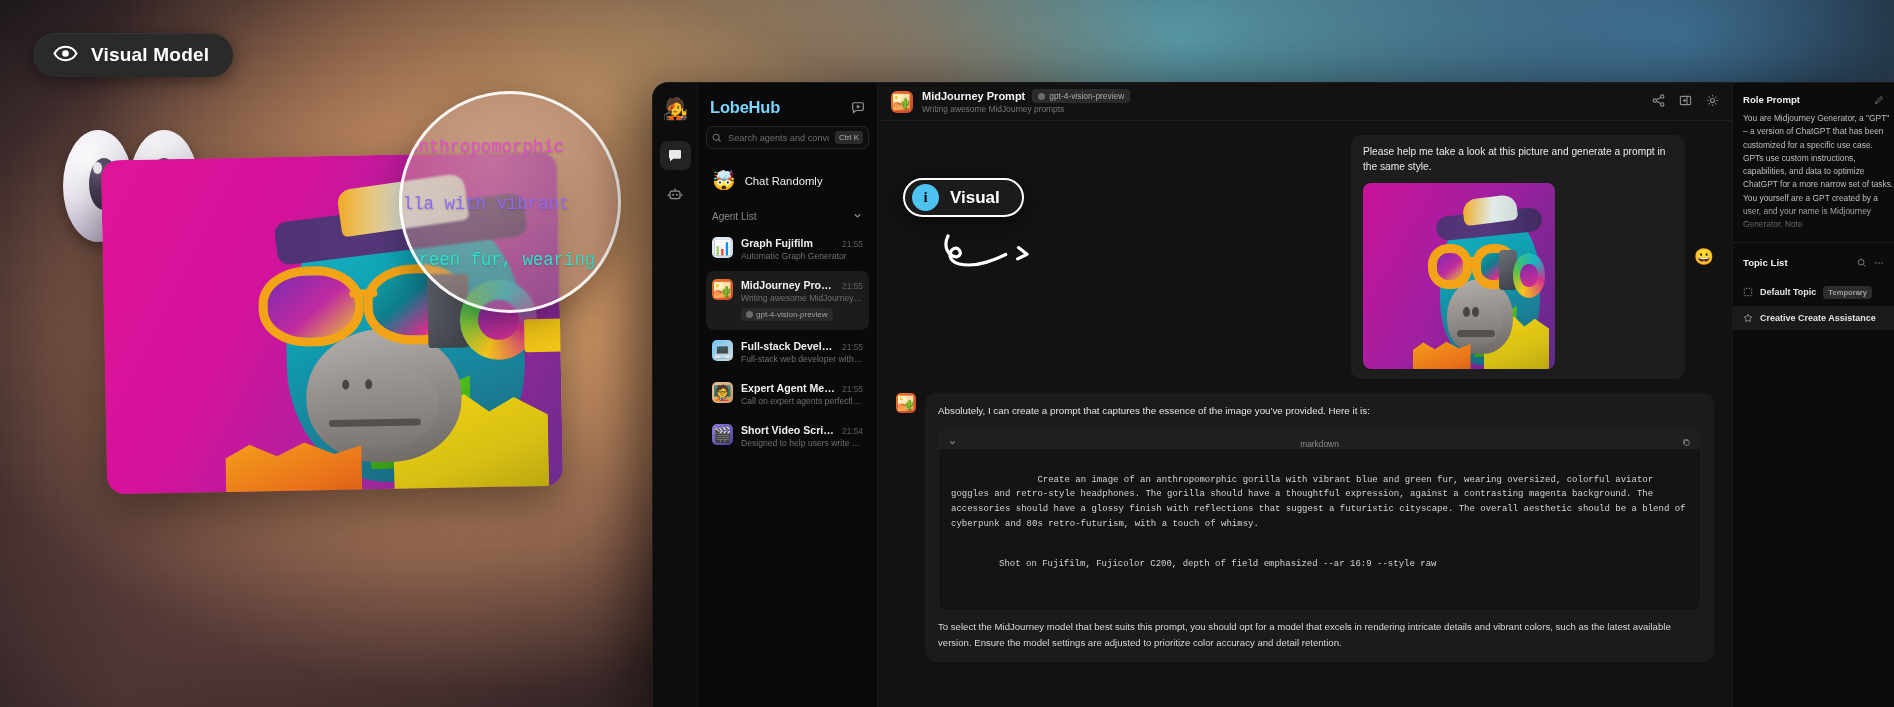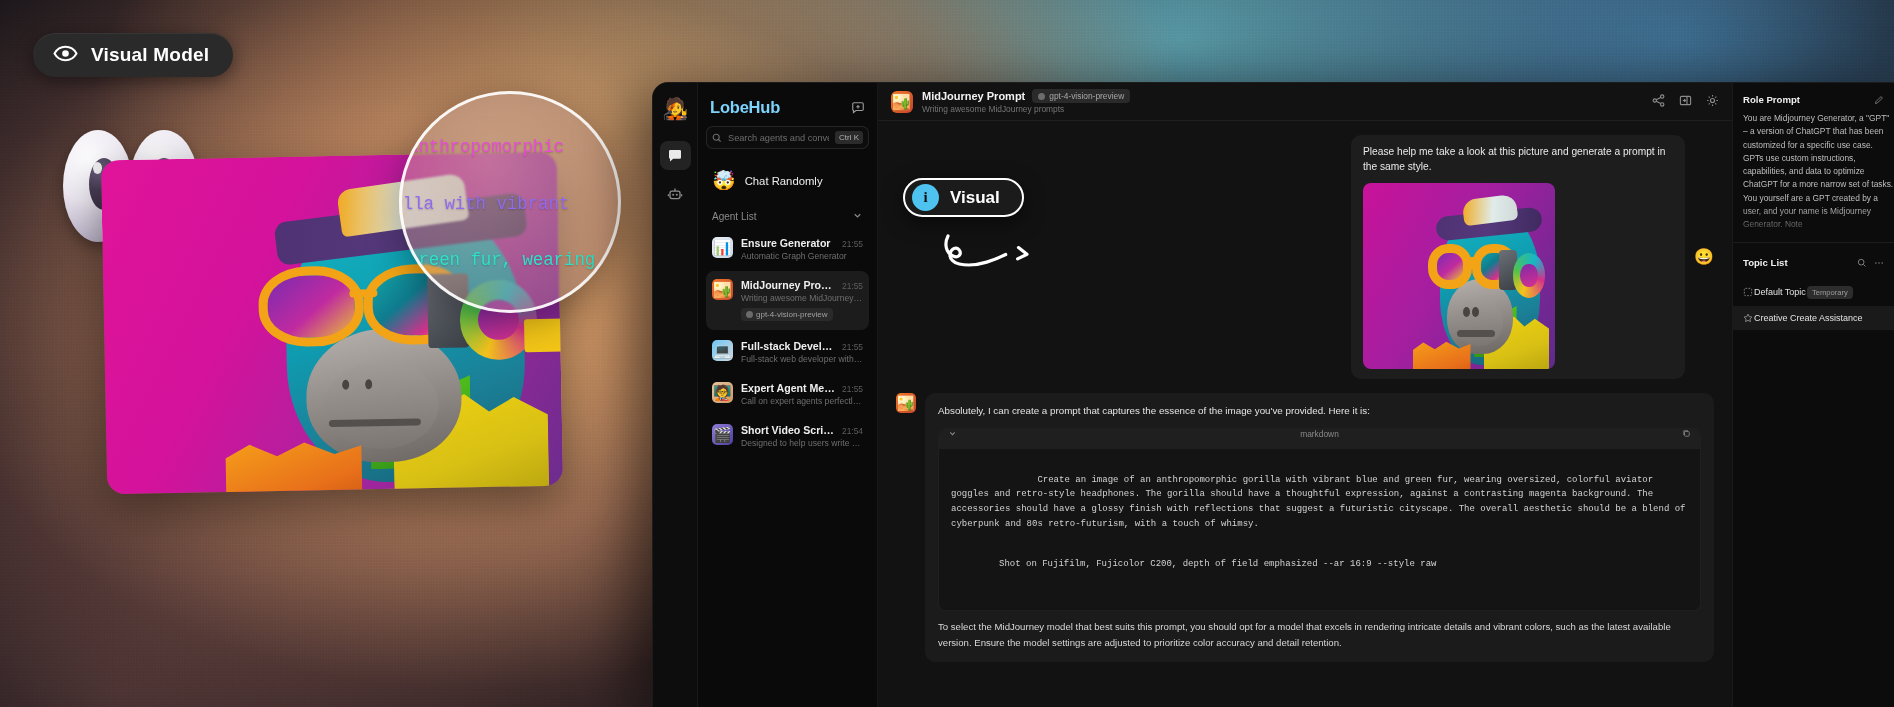--- a/index.html
+++ b/index.html
@@ -191,39 +191,39 @@
   .bubble-user .txt { color:#e9e9e9; font-size:10.2px; line-height:1.45; }
   .bubble-img { margin-top:8px; width:192px; height:186px; border-radius:8px; overflow:hidden; position:relative; }
   .av-user { width:20px; height:20px; border-radius:50%; font-size:16px; line-height:1; display:flex;
              align-items:center; justify-content:center; flex:0 0 20px; }
   .msg-bot { display:flex; gap:9px; align-items:flex-start; }
   .av-bot { width:20px; height:20px; border-radius:5px; flex:0 0 20px; display:flex; align-items:center;
             justify-content:center; font-size:14px; line-height:1; overflow:hidden; }
   .bubble-bot { background:#1b1b1b; border-radius:10px; padding:11px 13px; flex:1; }
   .bubble-bot .lead { color:#e4e4e4; font-size:9.8px; line-height:1.5; }
   .code-block { margin:10px 0 8px 0; background:#141414; border-radius:7px; overflow:hidden; border:1px solid rgba(255,255,255,.05); }
-  .code-head { height:20px; display:flex; align-items:flex-start; padding:0 9px; background:#1f1f1f; color:#8a8a8a; font-size:8.4px; }
+  .code-head { height:20px; display:flex; align-items:flex-end; padding:0 9px; background:#1f1f1f; color:#8a8a8a; font-size:8.4px; }
   .code-head .lang { flex:1; text-align:center; }
   .code-body { padding:9px 12px 10px 12px; font-family:"Liberation Mono", monospace; font-size:9px;
                line-height:1.62; color:#d3d3d3; white-space:pre-wrap; }
   .code-body .spaced { display:block; margin-top:11px;margin-left:48px; }
   .bubble-bot .tail { color:#d8d8d8; font-size:9.6px; line-height:1.62; margin-top:2px; }
 
   
   .rpanel { width:162px; flex:0 0 162px; background:#0c0c0c; border-left:1px solid rgba(255,255,255,.06);
             display:flex; flex-direction:column; }
   .rp-sec-head { display:flex; align-items:center; justify-content:space-between; padding:11px 10px 7px 10px; }
   .rp-sec-title { color:#efefef; font-size:9.6px; font-weight:bold; }
   .rp-icons { display:flex; gap:7px; color:#7c7c7c; }
   .rp-prompt { color:#bfbfbf; font-size:8.4px; line-height:1.58; padding:0 0 10px 10px;
                max-height:130px; overflow:hidden;
                -webkit-mask-image: linear-gradient(180deg,#000 72%,transparent 100%);
                mask-image: linear-gradient(180deg,#000 72%,transparent 100%); }
   .rp-divider { height:1px; background:rgba(255,255,255,.07); }
-  .topic-item { display:flex; align-items:center; gap:1px; padding:7px 10px; }
+  .topic-item { display:flex; align-items:center; gap:7px; padding:7px 10px;font-weight:bold; }
   .topic-item.active { background:#1a1a1a; }
   .topic-name { color:#e2e2e2; font-size:9px; white-space:nowrap; overflow:hidden; text-overflow:ellipsis; }
   .topic-badge { background:#2d2d2d; color:#9d9d9d; font-size:7.6px; border-radius:4px; padding:2px 5px; }
   .topic-ico { color:#8b8b8b; display:flex; flex:0 0 auto; }
 
   
   .callout-visual {
     position:absolute; left:903px; top:178px;
     height:39px; padding:0 22px 0 7px;
     display:flex; align-items:center; gap:11px;
@@ -364,21 +364,21 @@
             <path d="M3 4.6L6 7.6 9 4.6"></path>
           </svg>
         </span>
       </div>
 
       <div>
         <div class="agent-item">
           <div class="agent-ico" style="background:linear-gradient(135deg,#e9eef5,#c9d6e6)">📊</div>
           <div class="agent-body">
             <div class="agent-row1">
-              <div class="agent-name">Ensure Generator</div>
+              <div class="agent-name">Graph Fujifilm</div>
               <div class="agent-time">21:55</div>
             </div>
             <div class="agent-desc">Automatic Graph Generator</div>
           </div>
         </div>
 
         <div class="agent-item selected">
           <div class="agent-ico" style="background:linear-gradient(135deg,#f0762a,#c4452a)">🏜️</div>
           <div class="agent-body">
             <div class="agent-row1">

